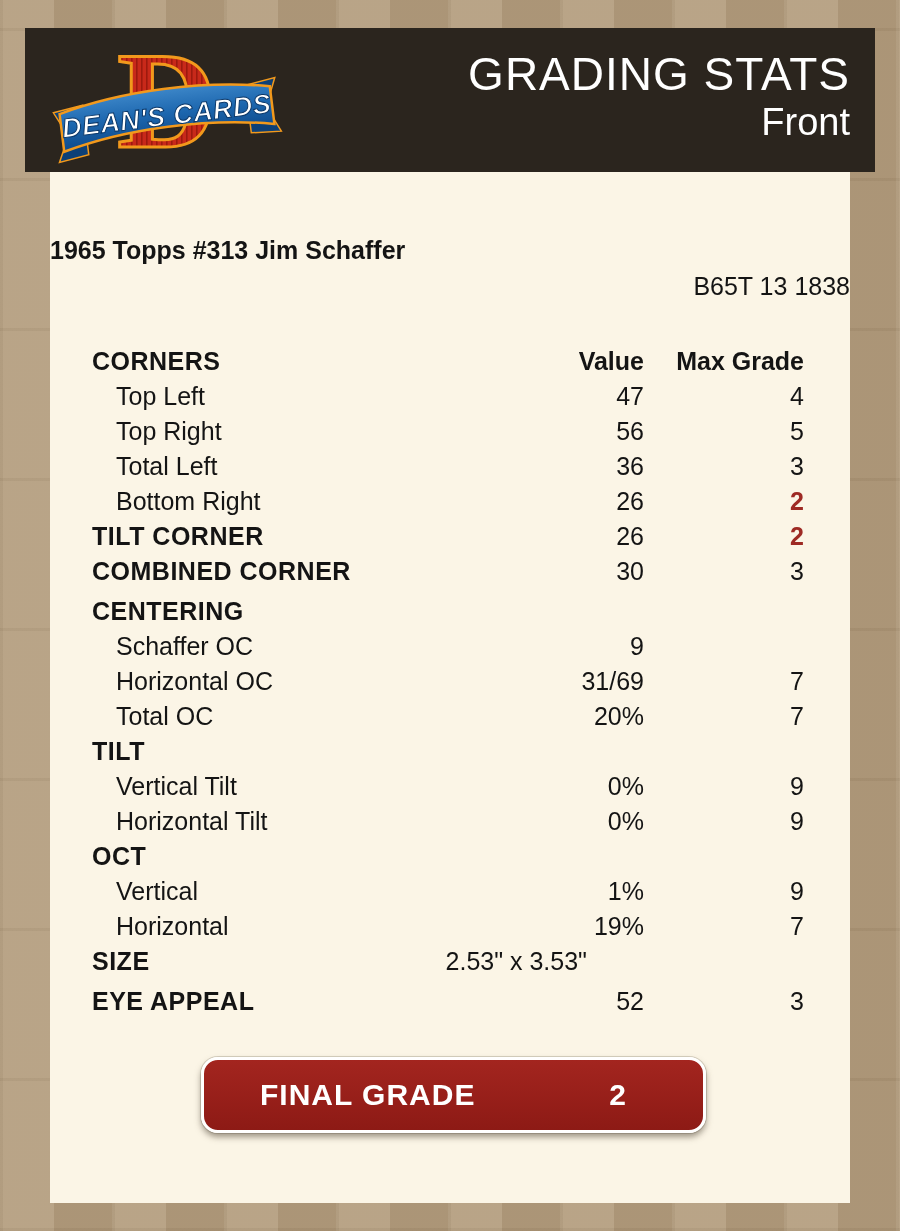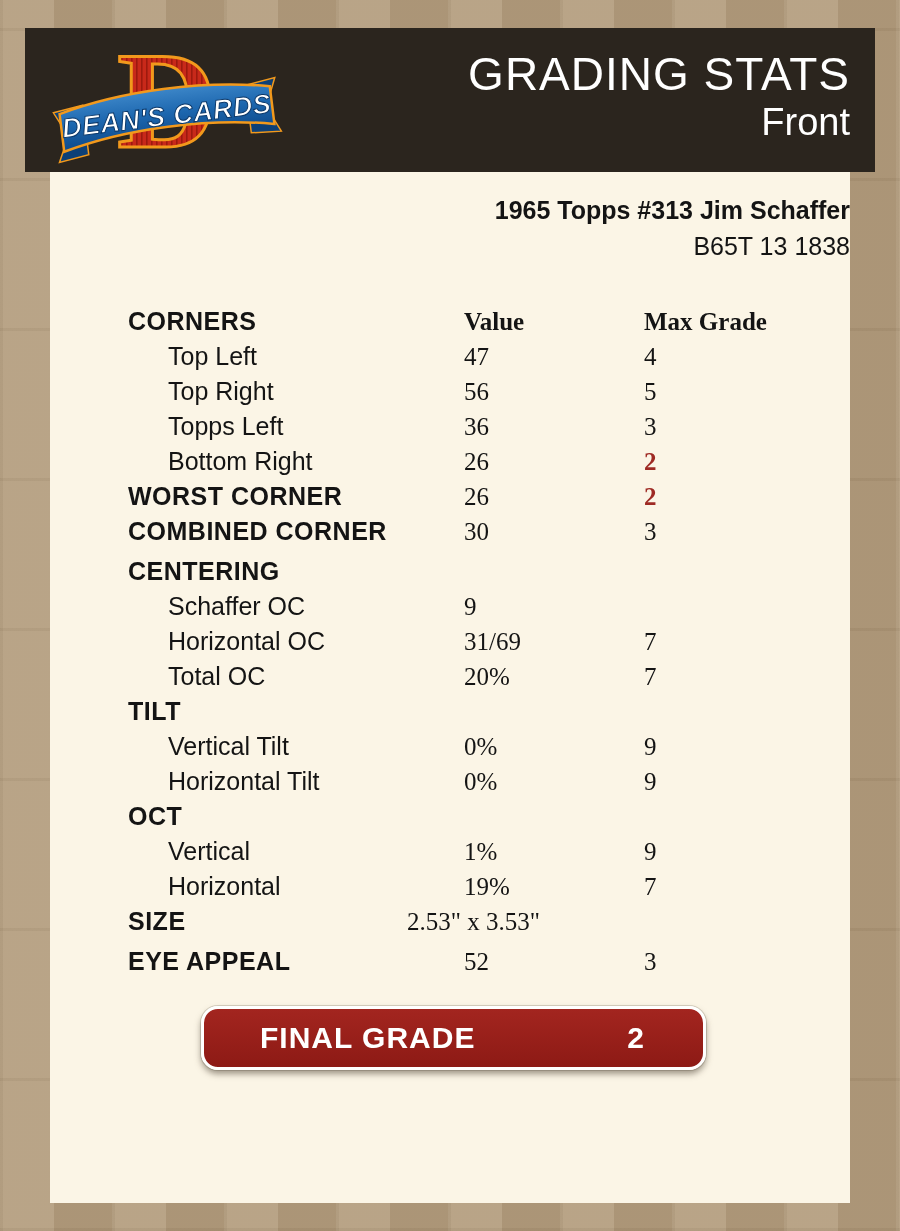--- a/index.html
+++ b/index.html
@@ -29,50 +29,50 @@
     text-align:right;color:#ffffff;
   }
   .header-title{font-size:46px;line-height:52px;font-weight:400;letter-spacing:1px;}
   .header-subtitle{font-size:38px;line-height:44px;font-weight:400;}
   
   .panel{
     position:absolute;left:50px;top:172px;width:800px;height:1031px;
     background:#fbf5e6;color:#141414;
   }
   .card-title{
-    padding-top:24px;text-align:right;
+    padding-top:64px;text-align:left;
     font-size:25px;line-height:28px;font-weight:bold;
   }
   .card-serial{
     margin-top:8px;text-align:right;
     font-size:25px;line-height:28px;
   }
   
   .gtable{margin-top:44px;}
   .trow{
     display:grid;grid-template-columns:414px 180px 160px;
     font-size:25px;line-height:35px;
   }
   .trow.gap{margin-top:5px;}
-  .c-label{padding-left:78px;white-space:nowrap;}
-  .trow.indent .c-label{padding-left:118px;}
+  .c-label{padding-left:42px;white-space:nowrap;}
+  .trow.indent .c-label{padding-left:66px;}
   .trow.bold .c-label{font-weight:bold;letter-spacing:0.5px;}
   .trow.thead .c-value,.trow.thead .c-grade{font-weight:bold;}
-  .c-value,.c-grade{text-align:left;white-space:nowrap;font-family:Liberation Serif, serif;}
+  .c-value,.c-grade{text-align:right;white-space:nowrap;}
   .c-value.wide{transform:translateX(-57px);}
   .c-grade.red{color:#9e2a24;font-weight:bold;}
   
   .final-grade{
-    margin-top:27px;margin-left:151px;width:505px;height:64px;
+    margin-top:38px;margin-left:151px;width:505px;height:76px;
     box-sizing:border-box;
     background:linear-gradient(#a3251f,#8d1a15);
     border:3px solid #ffffff;border-radius:17px;
     box-shadow:0 4px 6px rgba(80,70,55,0.55), 0 0 0 1px rgba(150,140,120,0.35);
     display:flex;align-items:center;justify-content:space-between;
-    padding:0 58px 0 56px;
+    padding:0 76px 0 56px;
     color:#ffffff;font-size:30px;font-weight:bold;letter-spacing:1px;
   }
 </style>
 </head>
 <body>
 
 <div class="page">
 
   <div class="header-bar">
 
@@ -117,31 +117,31 @@
           <span class="c-label">Top Left</span>
           <span class="c-value">47</span>
           <span class="c-grade">4</span>
         </div>
         <div class="trow indent">
           <span class="c-label">Top Right</span>
           <span class="c-value">56</span>
           <span class="c-grade">5</span>
         </div>
         <div class="trow indent">
-          <span class="c-label">Topps Left</span>
+          <span class="c-label">Total Left</span>
           <span class="c-value">36</span>
           <span class="c-grade">3</span>
         </div>
         <div class="trow indent">
           <span class="c-label">Bottom Right</span>
           <span class="c-value">26</span>
           <span class="c-grade red">2</span>
         </div>
         <div class="trow bold">
-          <span class="c-label">WORST CORNER</span>
+          <span class="c-label">TILT CORNER</span>
           <span class="c-value">26</span>
           <span class="c-grade red">2</span>
         </div>
         <div class="trow bold">
           <span class="c-label">COMBINED CORNER</span>
           <span class="c-value">30</span>
           <span class="c-grade">3</span>
         </div>
         <div class="trow bold gap">
           <span class="c-label">CENTERING</span>

